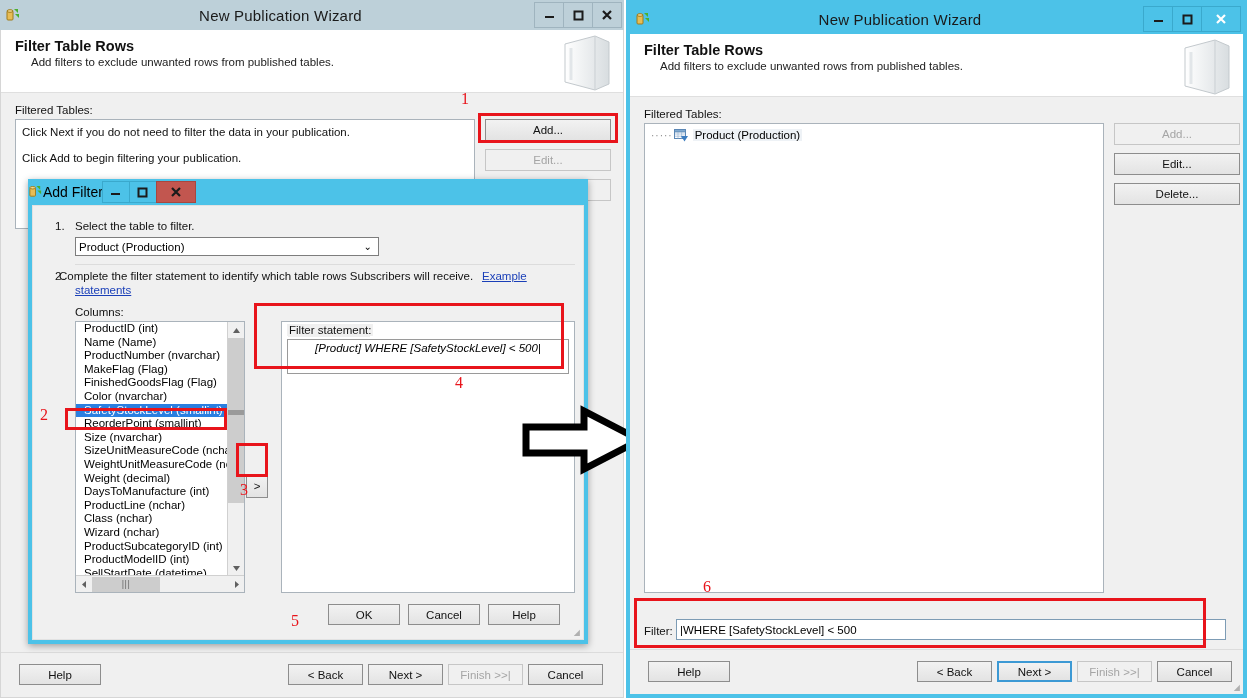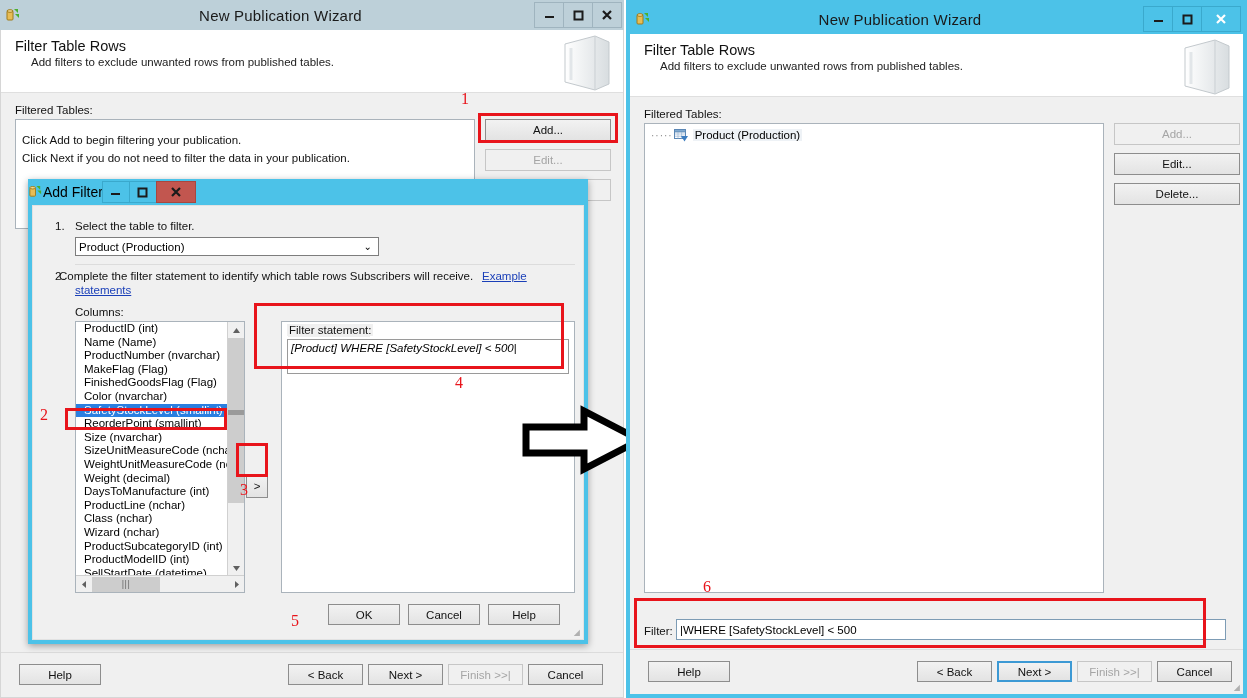--- a/index.html
+++ b/index.html
@@ -31,21 +31,21 @@
     border:1px solid rgba(0,0,0,0.18);
     margin-left:-1px;box-sizing:border-box;
   }
   .tb-btn.close-red{background:#c2564f;color:#fff;border-color:#a8473f;}
 
   .win-body{position:absolute;left:0;top:30px;right:0;bottom:0;background:#f0f0f0;
             border:1px solid #d6d6d6;border-top:none;box-sizing:border-box;}
 
   
   .wiz-header{position:relative;height:62px;background:#ffffff;border-bottom:1px solid #dfdfdf;}
-  .wiz-header h1{margin:0;padding:8px 0 0 14px;font-size:14.5px;font-weight:normal;color:#111;}
+  .wiz-header h1{margin:0;padding:8px 0 0 14px;font-size:14.5px;font-weight:bold;color:#111;}
   .wiz-header .sub{padding:2px 0 0 30px;font-size:11.5px;color:#222;}
   .wiz-book{position:absolute;right:10px;top:4px;width:54px;height:58px;}
 
   
   .lbl{font-size:11.5px;color:#111;}
   .listbox{background:#fff;border:1px solid #aab3bb;box-sizing:border-box;}
   .btn{
     background:linear-gradient(#f2f2f2,#e3e3e3);
     border:1px solid #8d8d8d;
     font-size:11.5px;color:#111;
@@ -156,22 +156,22 @@
             <path d="M6 10 L36 2 L50 8 L50 50 L36 56 L6 48 Z" fill="url(#bk1)" stroke="#c3c9cd"></path>
             <path d="M36 2 L36 56" stroke="#c9cfd3" fill="none"></path>
             <path d="M12 14 L12 46" stroke="#e2e6e9" fill="none" stroke-width="3"></path>
           </svg>
         </div>
       </div>
 
       <div class="lbl" style="position:absolute;left:14px;top:74px;">Filtered Tables:</div>
 
       <div class="listbox" style="position:absolute;left:14px;top:89px;width:460px;height:110px;">
+        <div style="padding:6px 0 0 6px;" class="lbl">Click Next if you do not need to filter the data in your publication.</div>
         <div style="padding:14px 0 0 6px;" class="lbl">Click Add to begin filtering your publication.</div>
-        <div style="padding:6px 0 0 6px;" class="lbl">Click Next if you do not need to filter the data in your publication.</div>
       </div>
 
       <div class="btn" style="position:absolute;left:484px;top:89px;width:126px;height:22px;">Add...</div>
       <div class="btn disabled" style="position:absolute;left:484px;top:119px;width:126px;height:22px;">Edit...</div>
       <div class="btn disabled" style="position:absolute;left:484px;top:149px;width:126px;height:22px;">Delete...</div>
 
       <div style="position:absolute;left:0;right:0;bottom:0;height:44px;background:#f0f0f0;border-top:1px solid #dcdcdc;"></div>
       <div class="btn" style="position:absolute;left:18px;bottom:12px;width:82px;height:21px;">Help</div>
       <div class="btn" style="position:absolute;left:287px;bottom:12px;width:75px;height:21px;">&lt; Back</div>
       <div class="btn" style="position:absolute;left:367px;bottom:12px;width:75px;height:21px;">Next &gt;</div>
@@ -292,21 +292,21 @@
 
       <div class="btn" style="position:absolute;left:213px;top:268px;width:22px;height:24px;">&gt;</div>
 
       <div class="listbox" style="position:absolute;left:248px;top:115px;width:294px;height:272px;background:#fff;">
         <div class="lbl" style="position:absolute;left:6px;top:3px;background:#f0f0f0;">Filter statement:</div>
       </div>
       <div class="lbl" style="position:absolute;left:254px;top:118px;background:#f0f0f0;padding:0 2px;">Filter statement:</div>
 
       <div style="position:absolute;left:254px;top:133px;width:282px;height:35px;background:#fff;border:1px solid #9a9a9a;
                   box-sizing:border-box;padding:1px 3px;">
-        <div style="font-size:11.5px;line-height:15px;">
+        <div style="font-size:11.5px;line-height:15px;text-align:center;">
           <span class="italic">[Product] WHERE [SafetyStockLevel] &lt; 500</span><span>|</span>
         </div>
       </div>
 
       <div class="btn" style="position:absolute;left:295px;bottom:14px;width:72px;height:21px;">OK</div>
       <div class="btn" style="position:absolute;left:375px;bottom:14px;width:72px;height:21px;">Cancel</div>
       <div class="btn" style="position:absolute;left:455px;bottom:14px;width:72px;height:21px;">Help</div>
 
       <div style="position:absolute;right:3px;bottom:2px;font-size:8px;color:#b0b0b0;">◢</div>
     </div>

